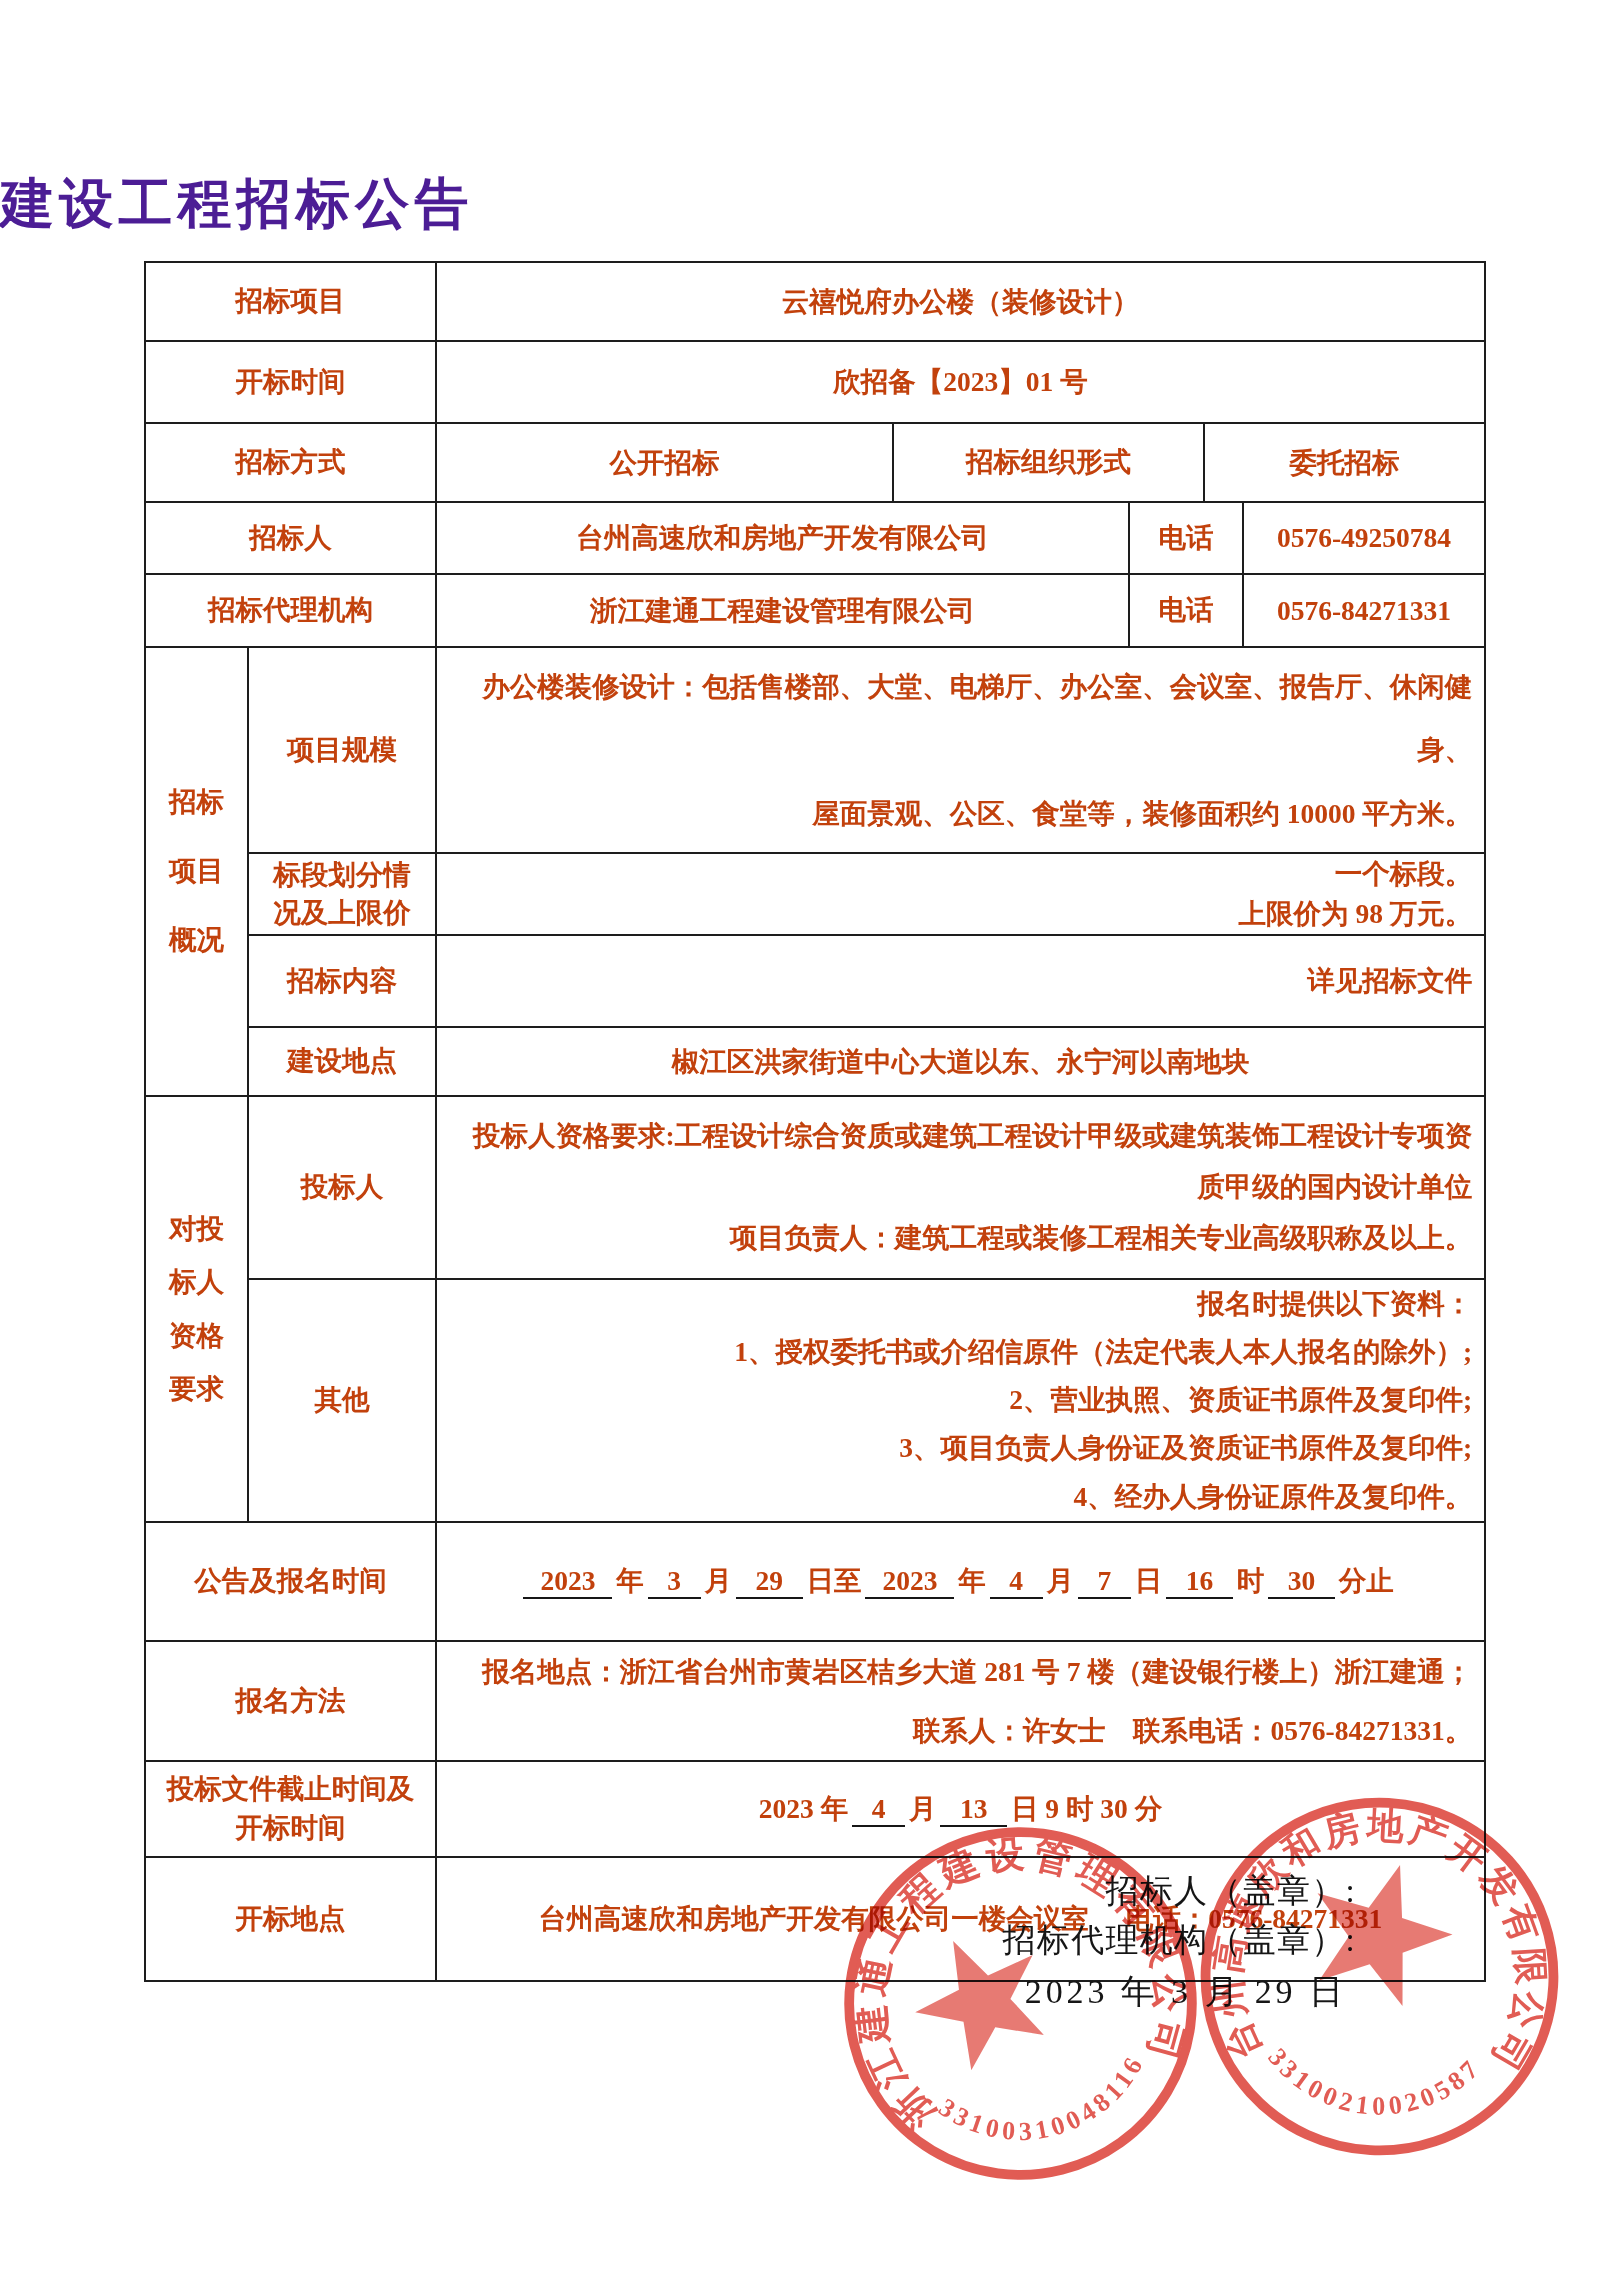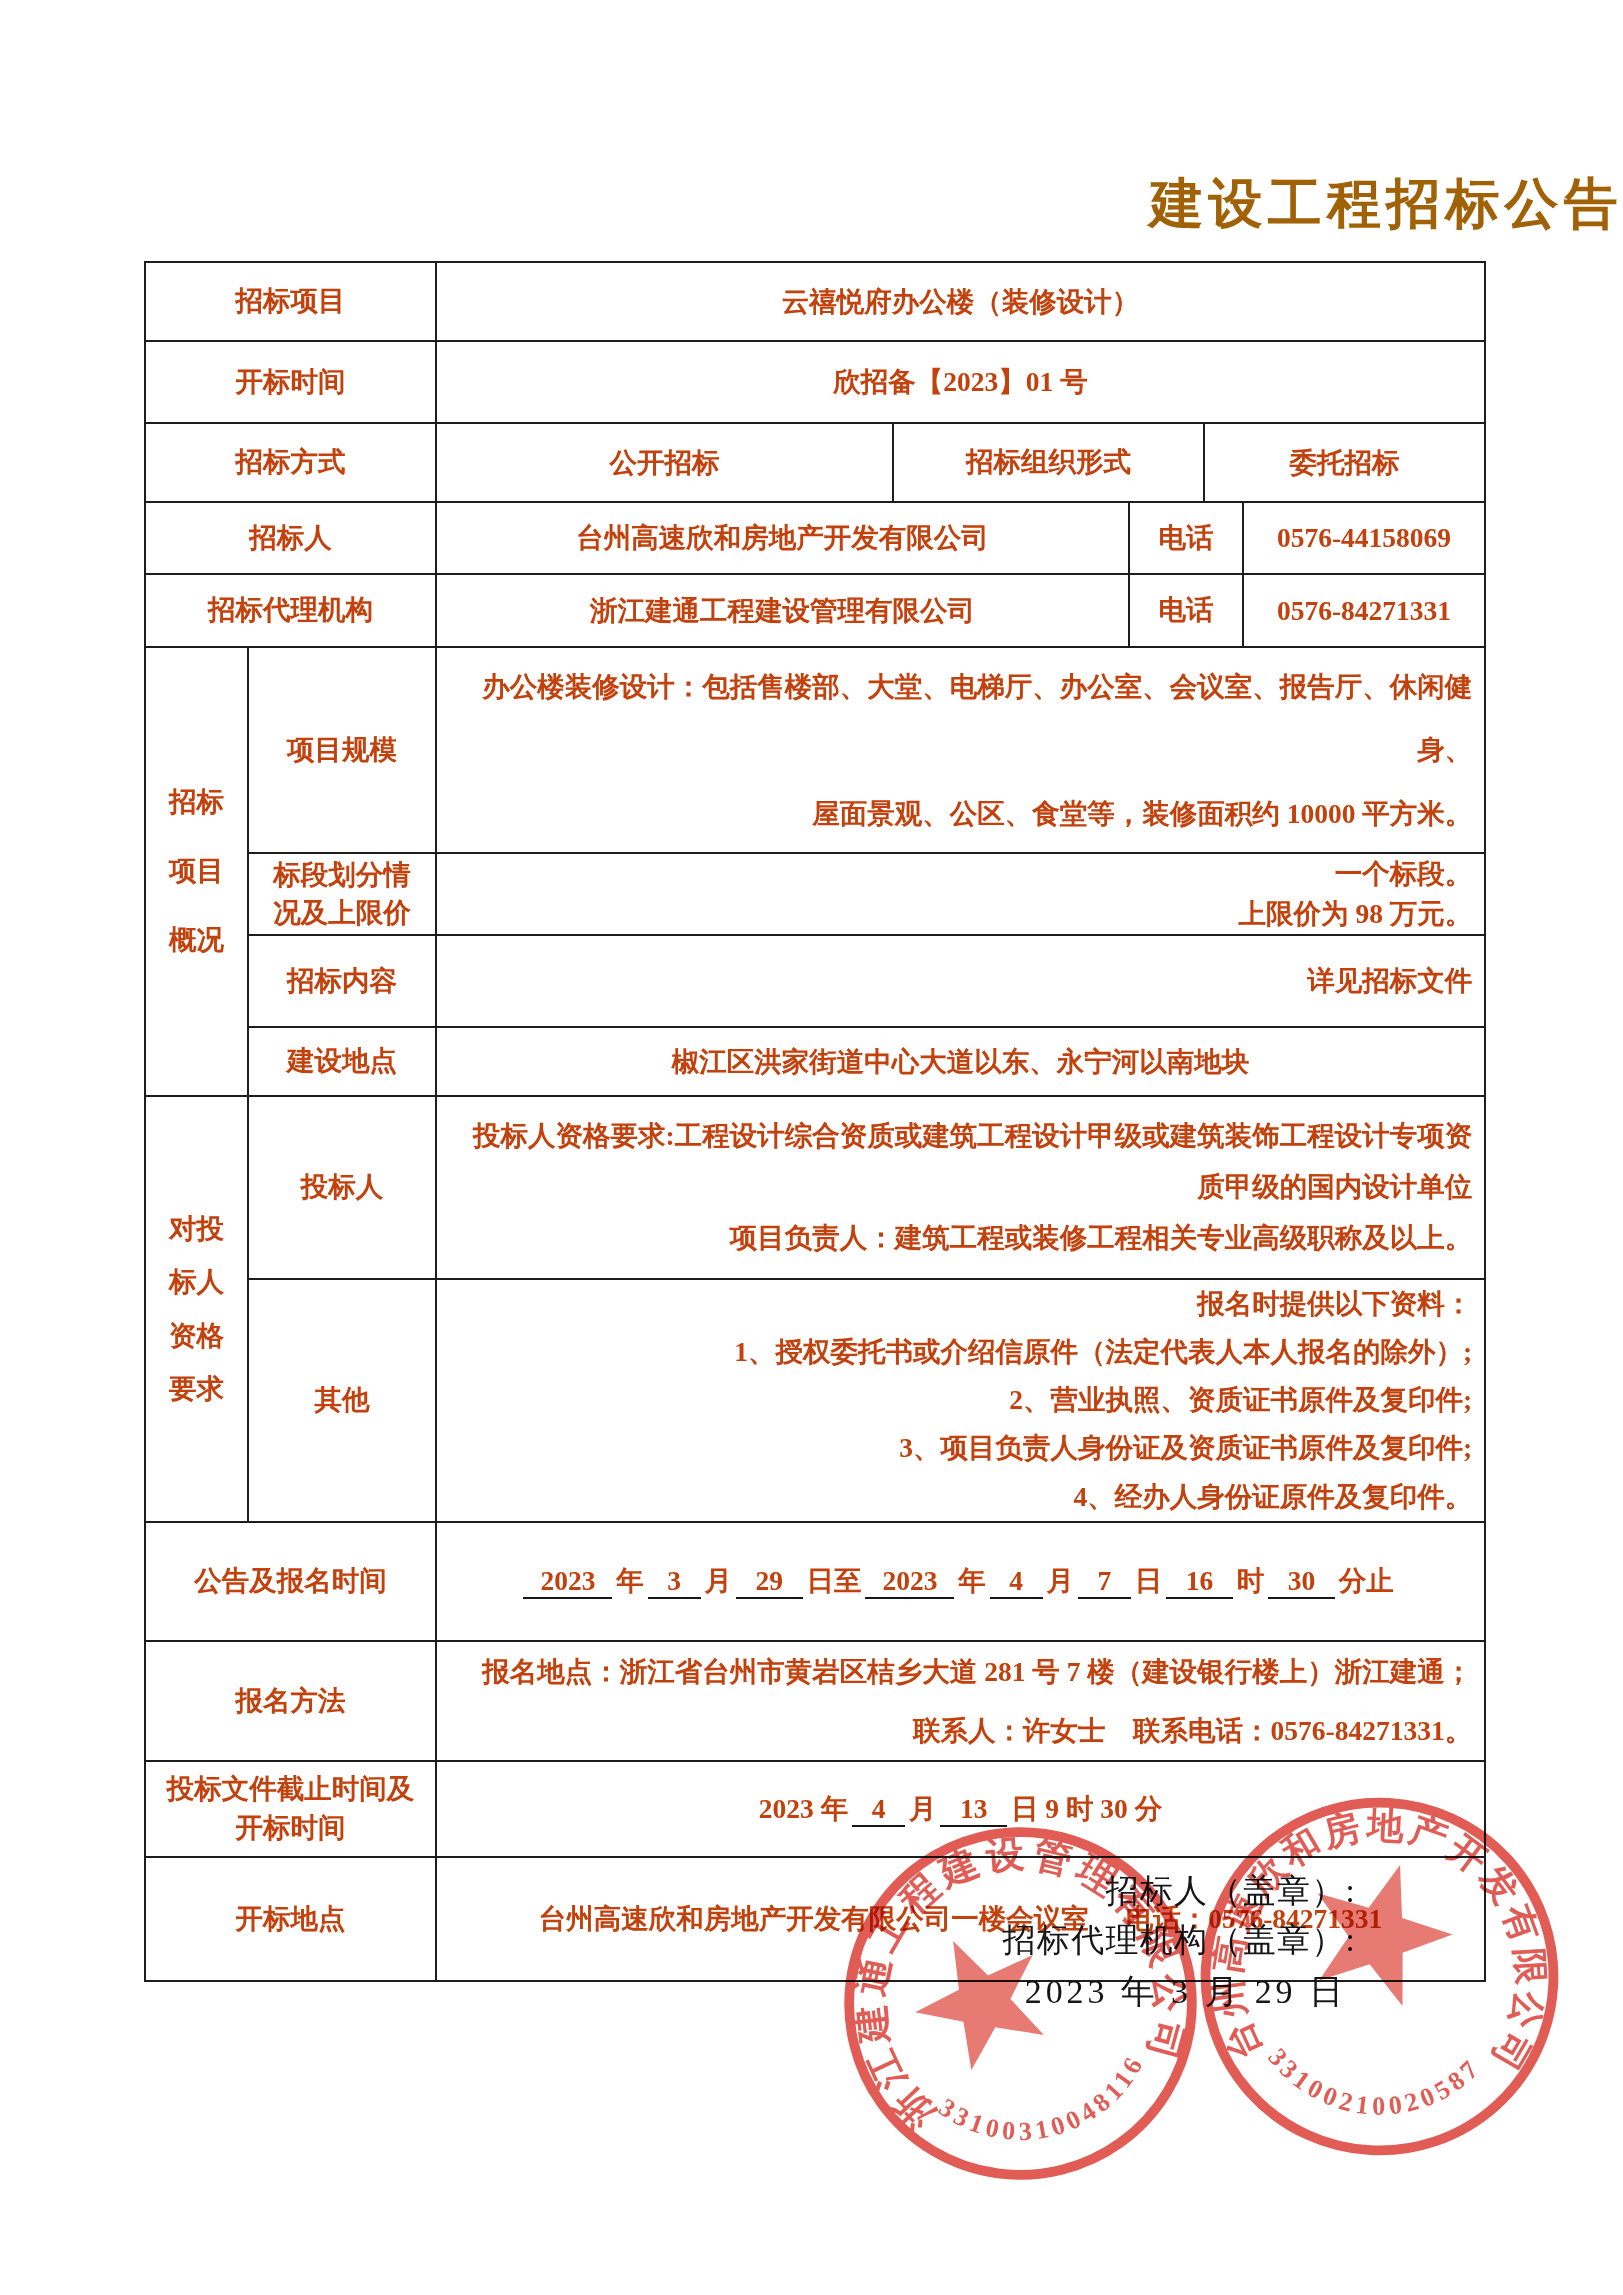--- a/index.html
+++ b/index.html
@@ -2,23 +2,23 @@
 <html style="font-size:10.5px"><head>
 <meta charset="utf-8">
 <style>
   html,body{margin:0;padding:0;}
   body{
     width:1623px;height:2295px;position:relative;background:#ffffff;
     font-family:"Liberation Serif","DejaVu Serif",serif;color:#161616;
     overflow:hidden;
   }
   .page-title{
-    position:absolute;top:168px;left:0;width:1623px;text-align:right;
+    position:absolute;top:168px;left:0;width:1623px;text-align:left;
     font-family:"Liberation Sans","DejaVu Sans",sans-serif;font-weight:bold;
-    font-size:54px;letter-spacing:5.2px;color:#a16207;
+    font-size:54px;letter-spacing:5.2px;color:#4c1d95;
   }
   table.doc{
     position:absolute;left:144px;top:261px;width:1341px;
     border-collapse:collapse;table-layout:fixed;
   }
   table.doc td{
     border:2px solid #1d1d1d;font-size:27.5px;vertical-align:middle;
     padding:0 11.8px;color:#c2410c;font-weight:bold;
   }
   td.lbl{text-align:center;padding:0 3.9px;line-height:1.4;}
@@ -81,21 +81,21 @@
     <td colspan="2" class="lbl">招标方式</td>
     <td class="ctr">公开招标</td>
     <td colspan="2" class="lbl">招标组织形式</td>
     <td colspan="2" class="ctr">委托招标</td>
   </tr>
 
   <tr style="height:72px">
     <td colspan="2" class="lbl">招标人</td>
     <td colspan="2" class="ctr">台州高速欣和房地产开发有限公司</td>
     <td colspan="2" class="lbl">电话</td>
-    <td class="ctr">0576-44158069</td>
+    <td class="ctr">0576-49250784</td>
   </tr>
 
   <tr style="height:73px">
     <td colspan="2" class="lbl">招标代理机构</td>
     <td colspan="2" class="ctr">浙江建通工程建设管理有限公司</td>
     <td colspan="2" class="lbl">电话</td>
     <td class="ctr">0576-84271331</td>
   </tr>
 
   <tr style="height:206px">

